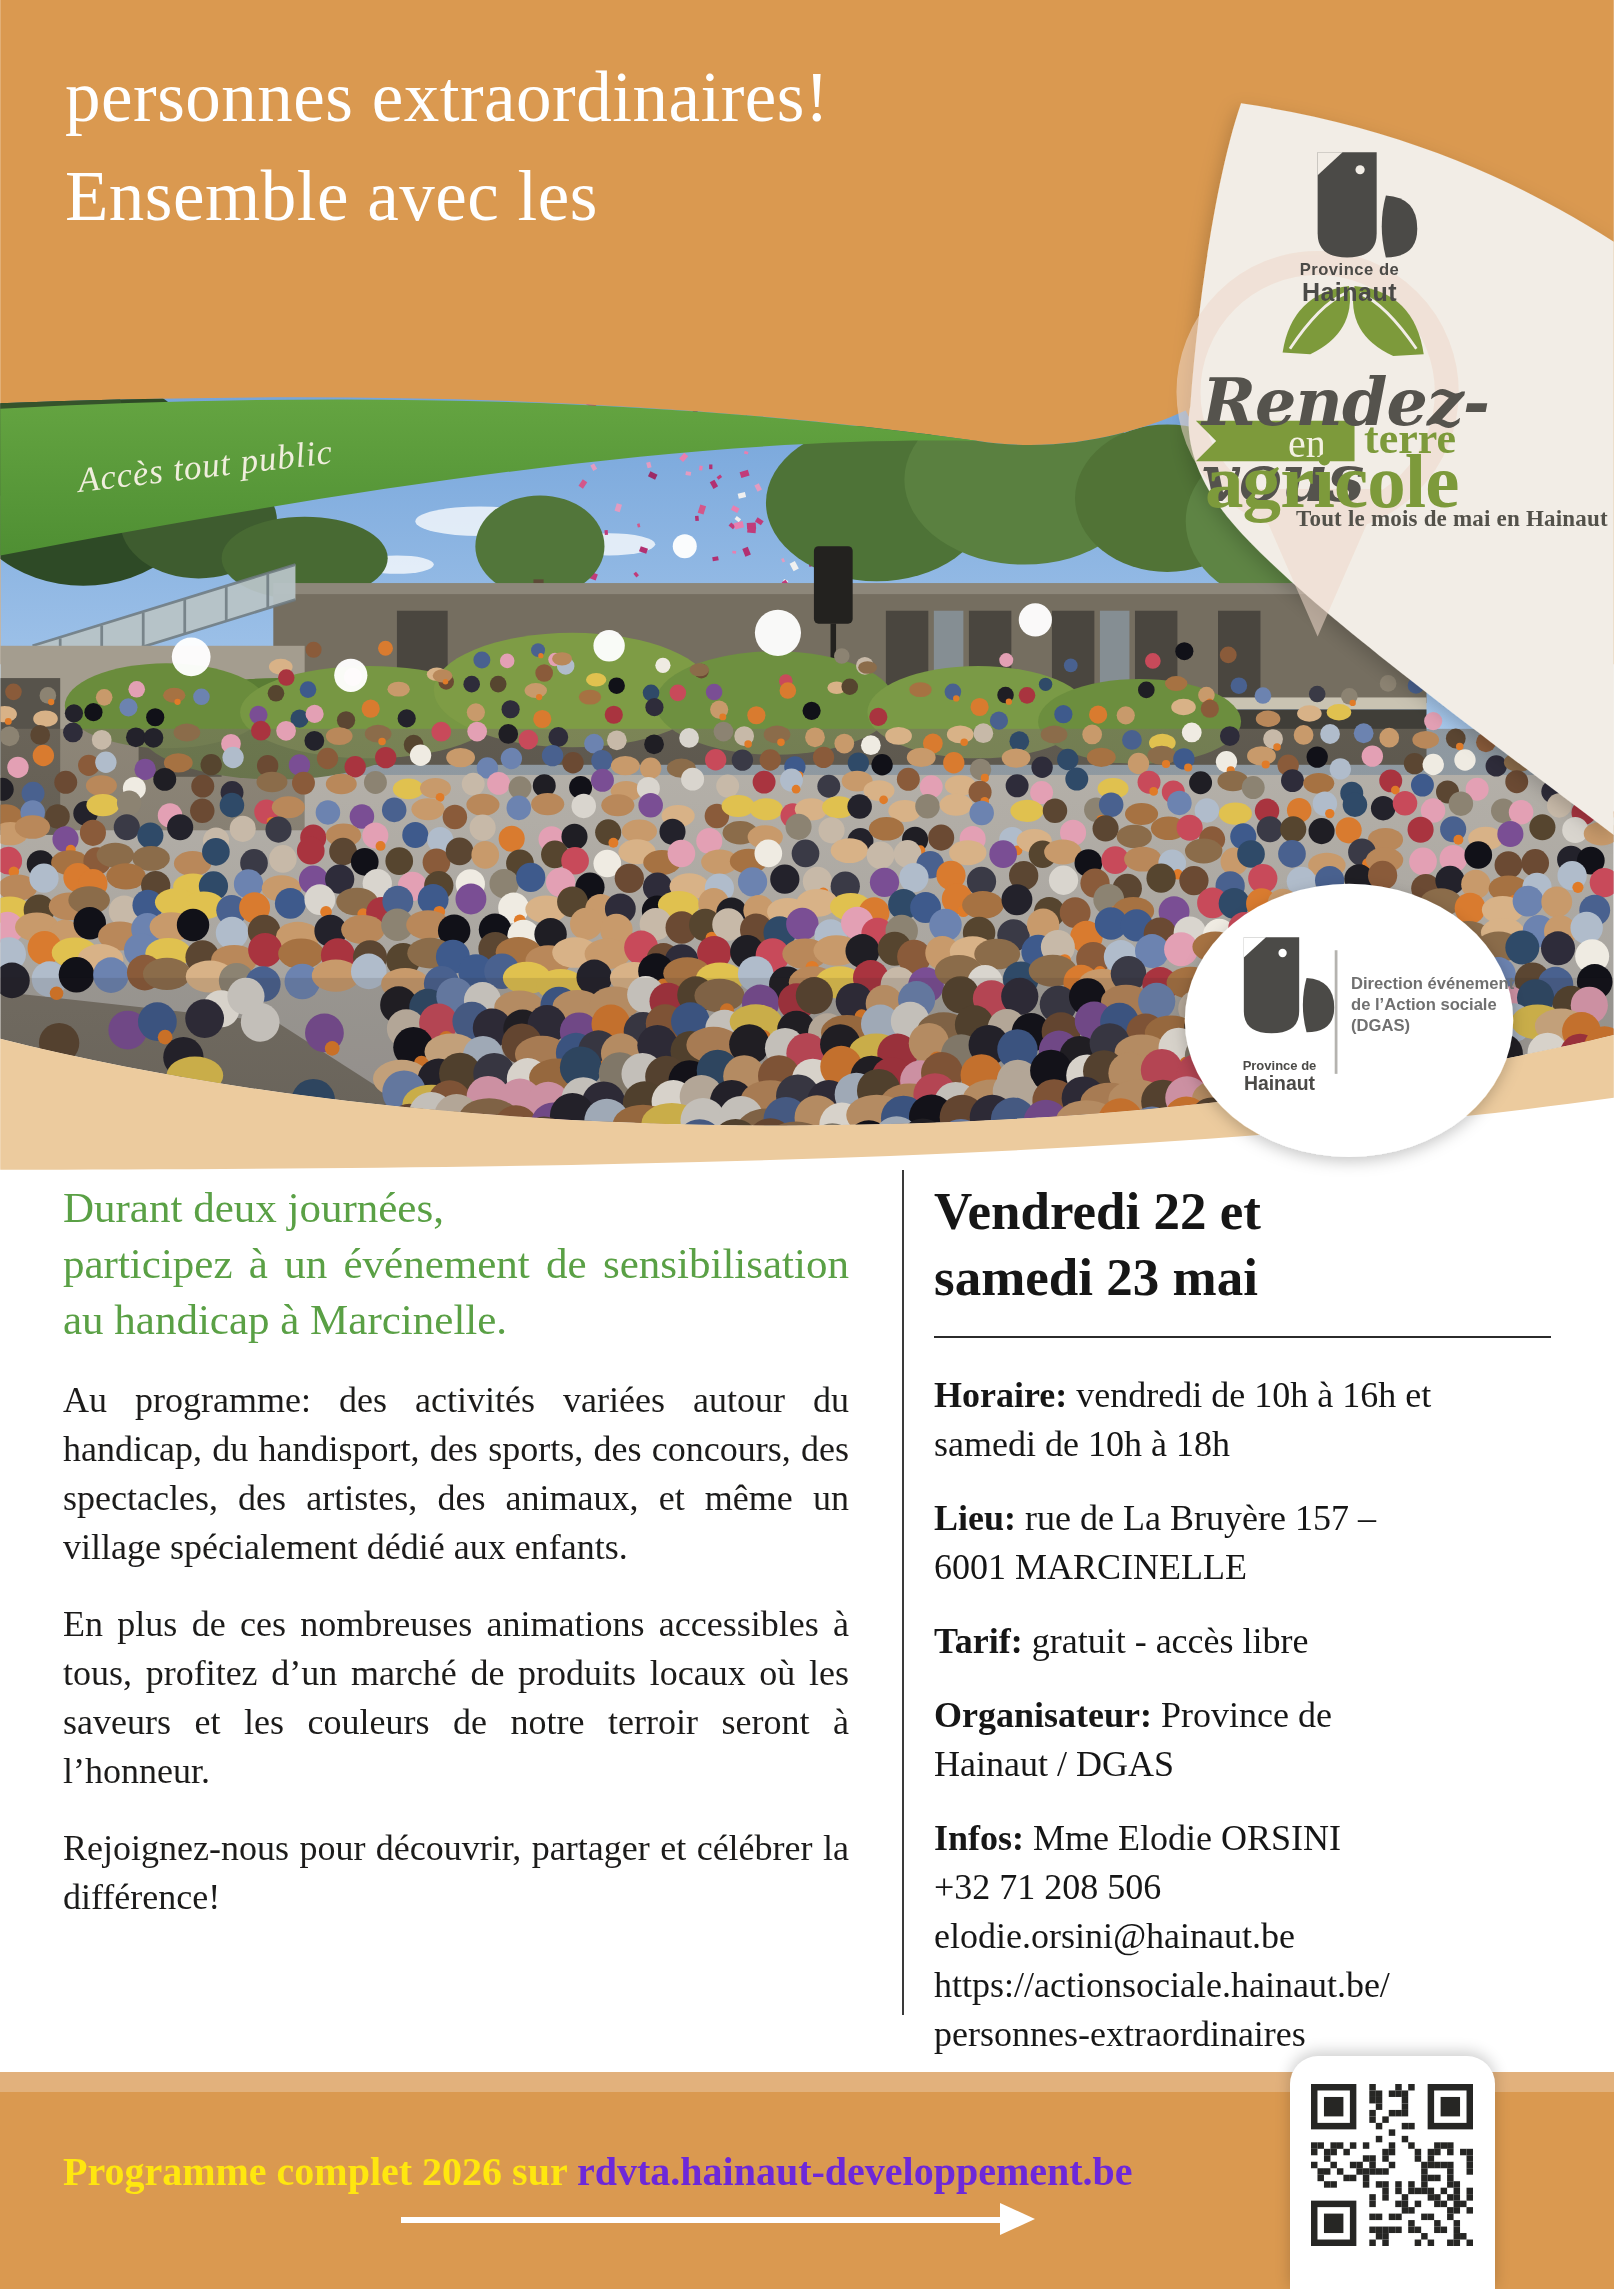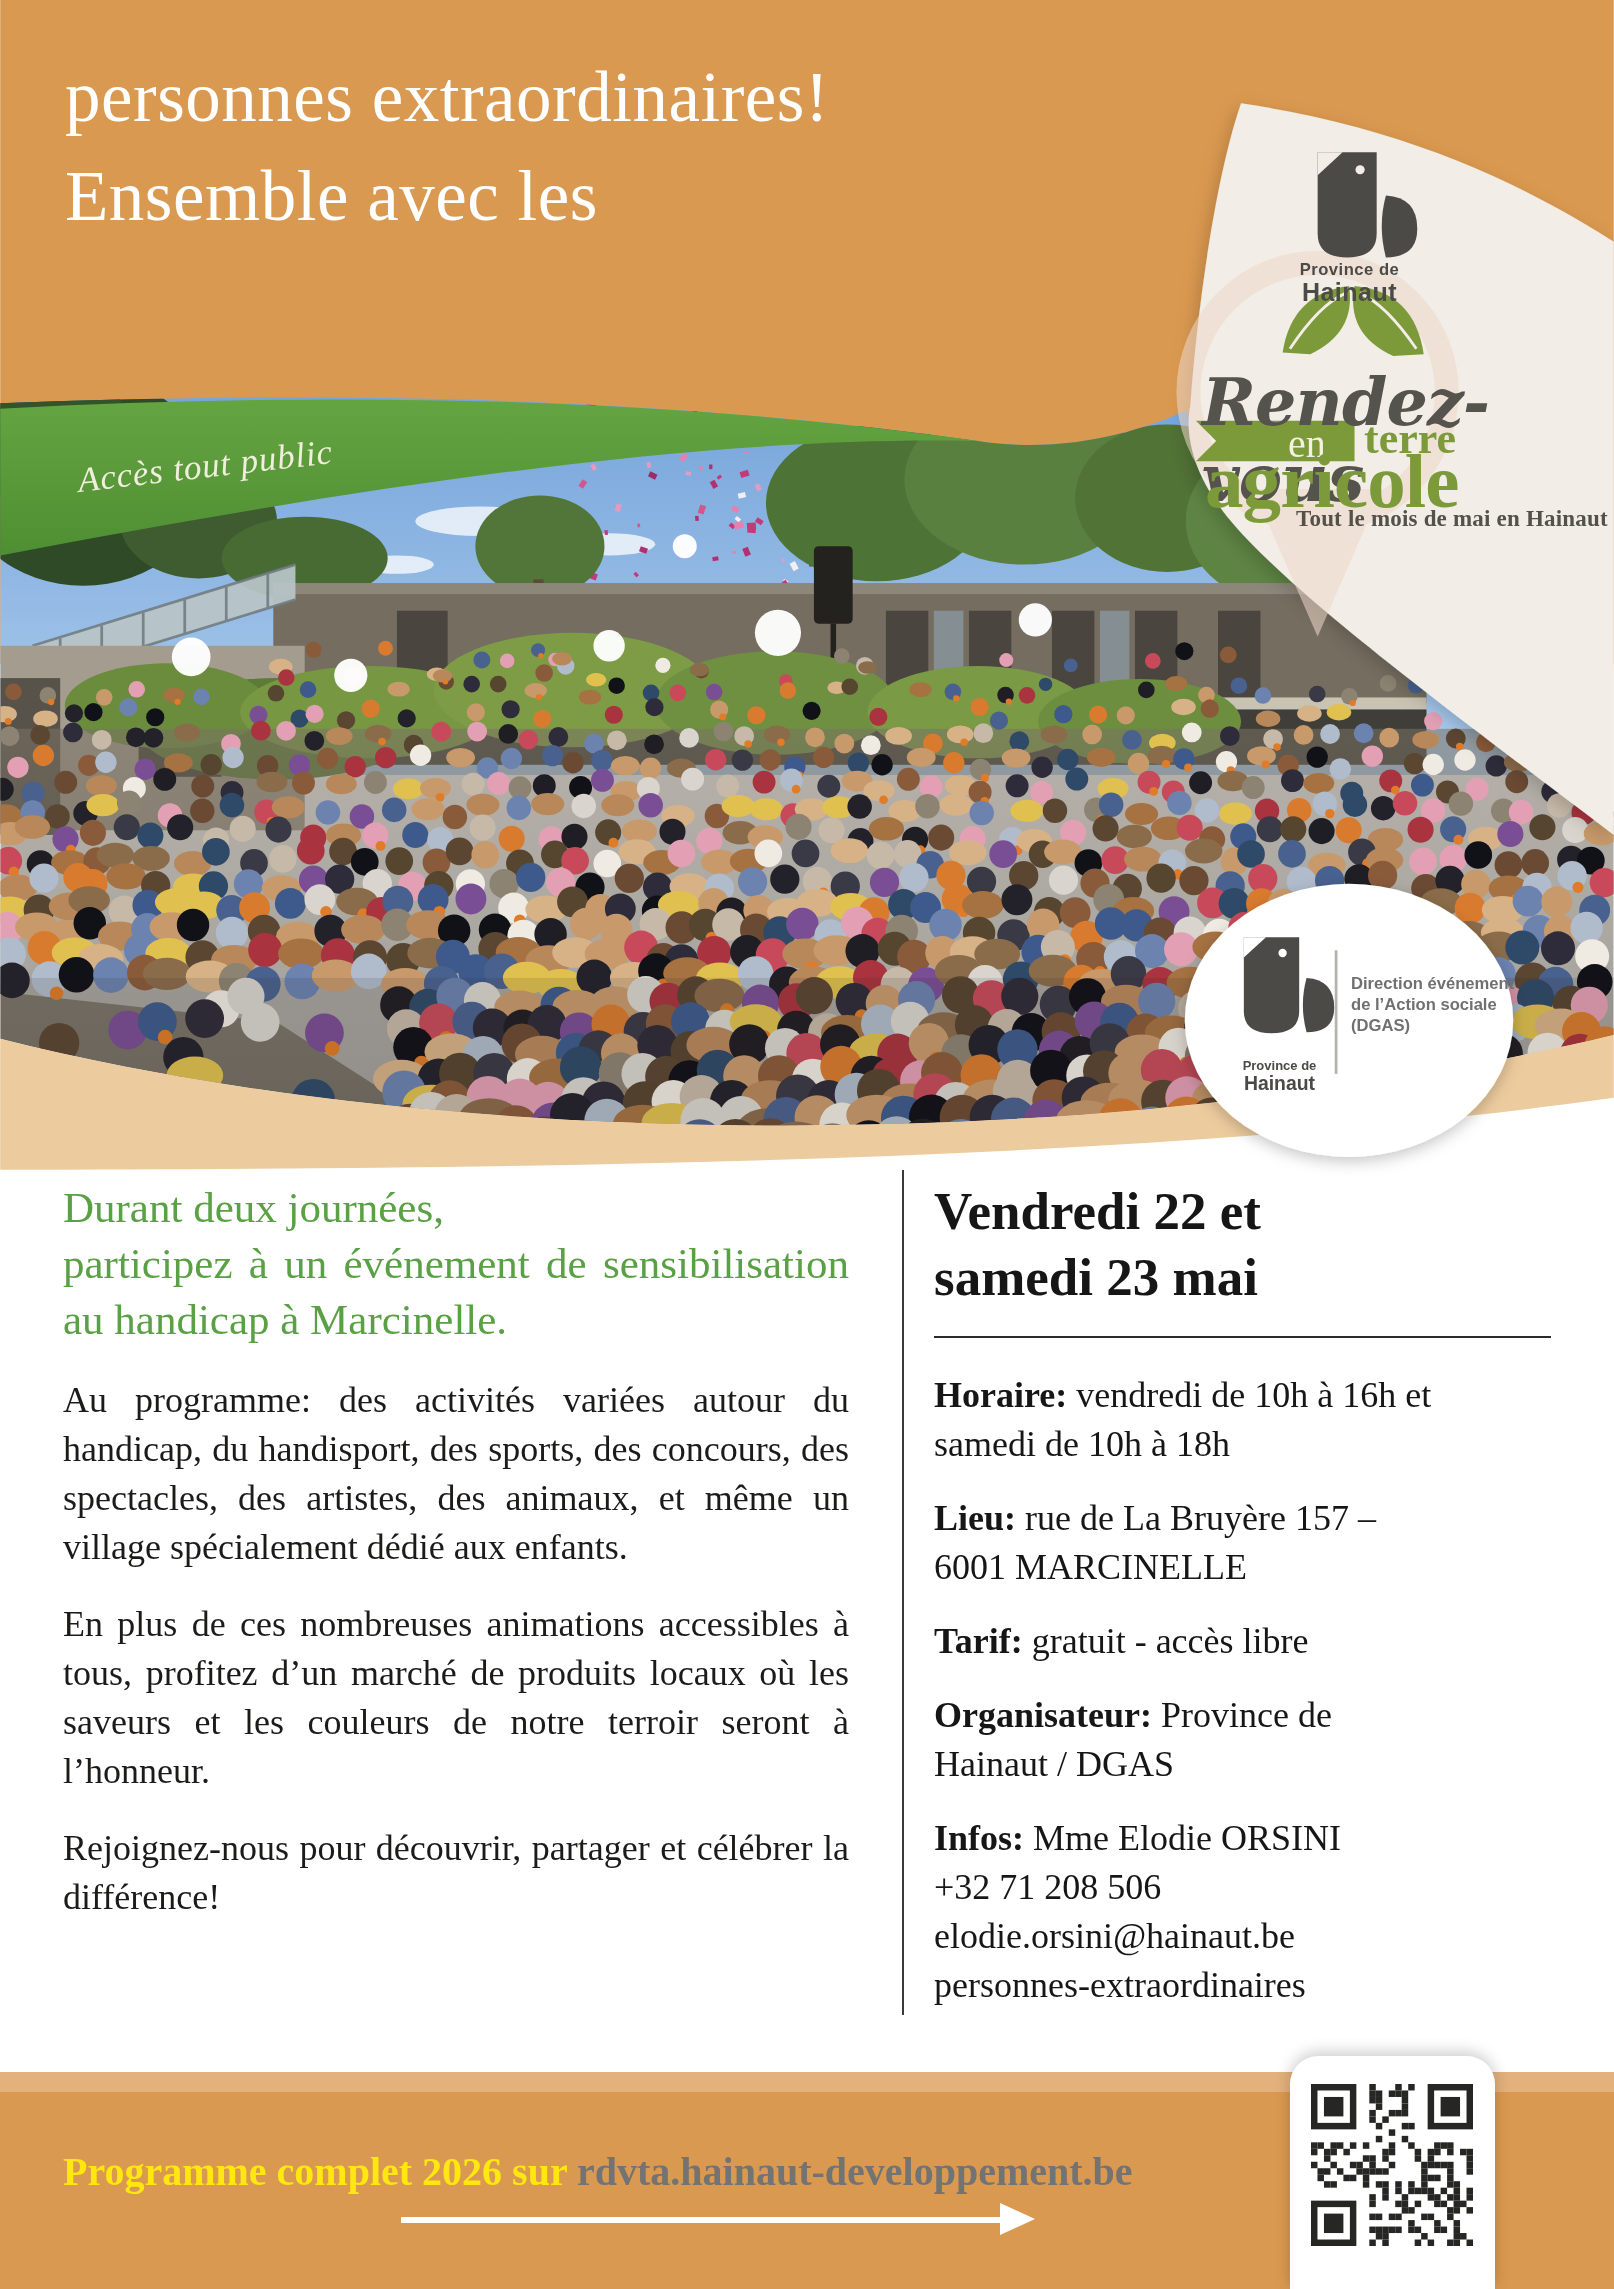--- a/index.html
+++ b/index.html
@@ -60,21 +60,21 @@
   .detail{margin:25px 0 0 0; font-size:36px; line-height:49px;}
   .detail .dlabel{font-weight:700;}
   .detail .dline{display:block;}
   .detail:first-of-type{margin-top:33px;}
 
   
   .foot-strip{left:0; top:2072px; width:1614px; height:20px; background:#E2B17C;}
   .foot-main{left:0; top:2092px; width:1614px; height:198px; background:#DA9950;}
   .foot-text{left:63px; top:2148px; font-size:40px; font-weight:700; white-space:nowrap;}
   .foot-text .yellow{color:#FFE70F;}
-  .foot-text .white{color:#737373;}
+  .foot-text .white{color:#6d28d9;}
   .arrow-line{left:401px; top:2217px; width:600px; height:5.5px; background:#ffffff;}
   .arrow-head{left:1000px; top:2203px; width:0; height:0;
     border-left:35px solid #ffffff; border-top:16.6px solid transparent; border-bottom:16.6px solid transparent;}
   .qr-card{left:1290px; top:2056px; width:205px; height:234px; background:#ffffff;
     border-radius:28px 28px 0 0; box-shadow:0 -3.7px 14.8px rgba(0,0,0,.20);}
   .qr-box{left:1311px; top:2084px; width:162px; height:162px;}
 </style>
 </head>
 <body>
 
@@ -1508,20 +1508,21 @@
     <p class="detail">
       <span class="dlabel">Organisateur:</span>
       <span>Province de</span>
       <span class="dline">Hainaut / DGAS</span>
     </p>
     <p class="detail">
       <span class="dlabel">Infos:</span>
       <span>Mme Elodie ORSINI</span>
       <span class="dline">+32 71 208 506</span>
       <span class="dline">elodie.orsini@hainaut.be</span>
+      <span class="dline">https://actionsociale.hainaut.be/</span>
       <span class="dline">personnes-extraordinaires</span>
     </p>
   </div>
 
   <div class="ov foot-strip"></div>
   <div class="ov foot-main"></div>
   <div class="ov foot-text">
     <span class="yellow">Programme complet 2026 sur</span>
     <span class="white">rdvta.hainaut-developpement.be</span>
   </div>

